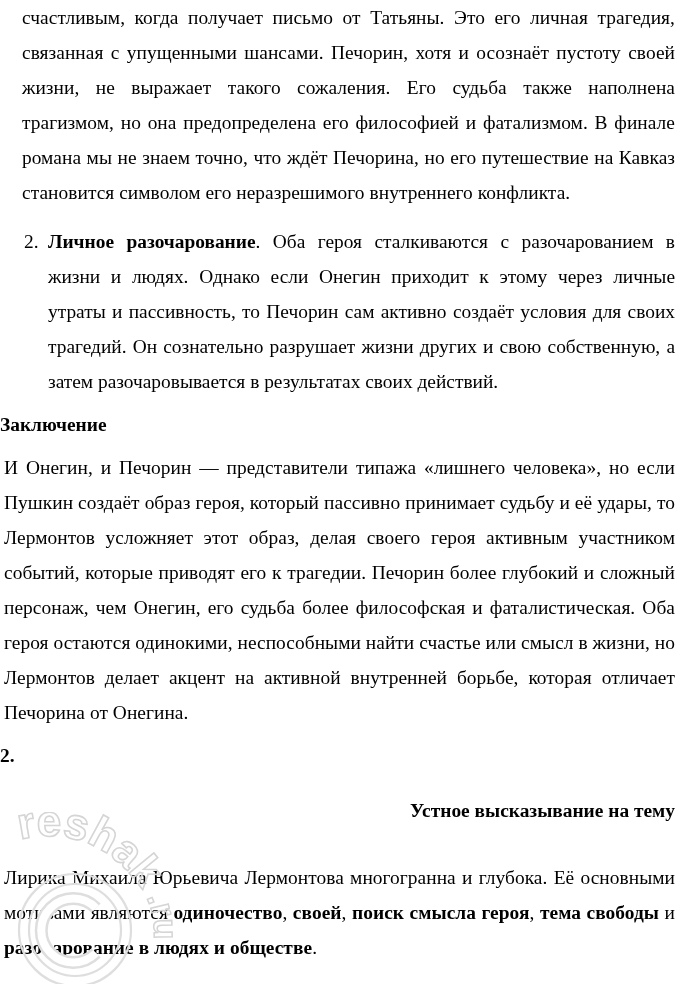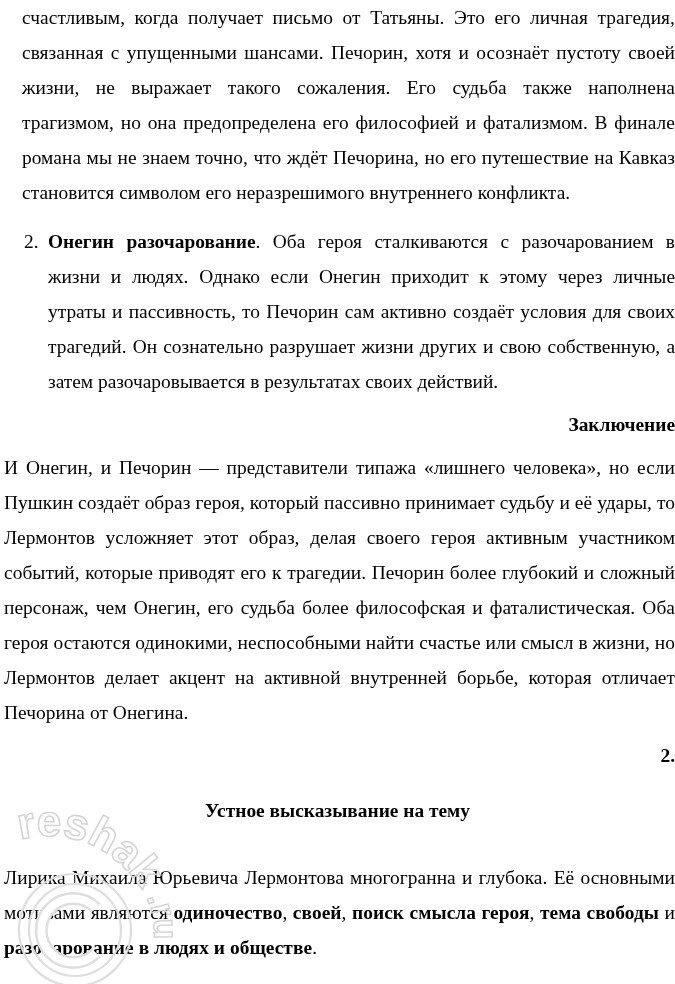--- a/index.html
+++ b/index.html
@@ -66,29 +66,29 @@
     line-height: 35px;
   }
 
   .b { font-weight: bold; }
 
   .heading {
     font-size: 19.4px;
     line-height: 35px;
     font-weight: bold;
     margin: 0;
-    text-align: right;
+    text-align: left;
   }
 
   .heading-center {
     font-size: 19.4px;
     line-height: 35px;
     font-weight: bold;
     margin: 0;
-    text-align: center;
+    text-align: right;
   }
 
   .spacer-8  { height: 8px; }
   .spacer-14 { height: 14px; }
   .spacer-18 { height: 18px; }
   .spacer-20 { height: 20px; }
 
   
   .watermark {
     position: absolute;
@@ -106,21 +106,21 @@
 
 <div class="page">
 
   <p class="para para-cont">счастливым, когда получает письмо от Татьяны. Это его личная трагедия, связанная с упущенными шансами. Печорин, хотя и осознаёт пустоту своей жизни, не выражает такого сожаления. Его судьба также наполнена трагизмом, но она предопределена его философией и фатализмом. В финале романа мы не знаем точно, что ждёт Печорина, но его путешествие на Кавказ становится символом его неразрешимого внутреннего конфликта.</p>
 
   <div class="spacer-14"></div>
 
   <ul class="list">
     <li class="list-item">
       <span class="list-marker">2.</span>
-      <span class="b">Онегин разочарование</span><span>. Оба героя сталкиваются с разочарованием в жизни и людях. Однако если Онегин приходит к этому через личные утраты и пассивность, то Печорин сам активно создаёт условия для своих трагедий. Он сознательно разрушает жизни других и свою собственную, а затем разочаровывается в результатах своих действий.</span>
+      <span class="b">Личное разочарование</span><span>. Оба героя сталкиваются с разочарованием в жизни и людях. Однако если Онегин приходит к этому через личные утраты и пассивность, то Печорин сам активно создаёт условия для своих трагедий. Он сознательно разрушает жизни других и свою собственную, а затем разочаровывается в результатах своих действий.</span>
     </li>
   </ul>
 
   <div class="spacer-8"></div>
 
   <h2 class="heading">Заключение</h2>
 
   <div class="spacer-8"></div>
 
   <p class="para para-full">И Онегин, и Печорин — представители типажа «лишнего человека», но если Пушкин создаёт образ героя, который пассивно принимает судьбу и её удары, то Лермонтов усложняет этот образ, делая своего героя активным участником событий, которые приводят его к трагедии. Печорин более глубокий и сложный персонаж, чем Онегин, его судьба более философская и фаталистическая. Оба героя остаются одинокими, неспособными найти счастье или смысл в жизни, но Лермонтов делает акцент на активной внутренней борьбе, которая отличает Печорина от Онегина.</p>

